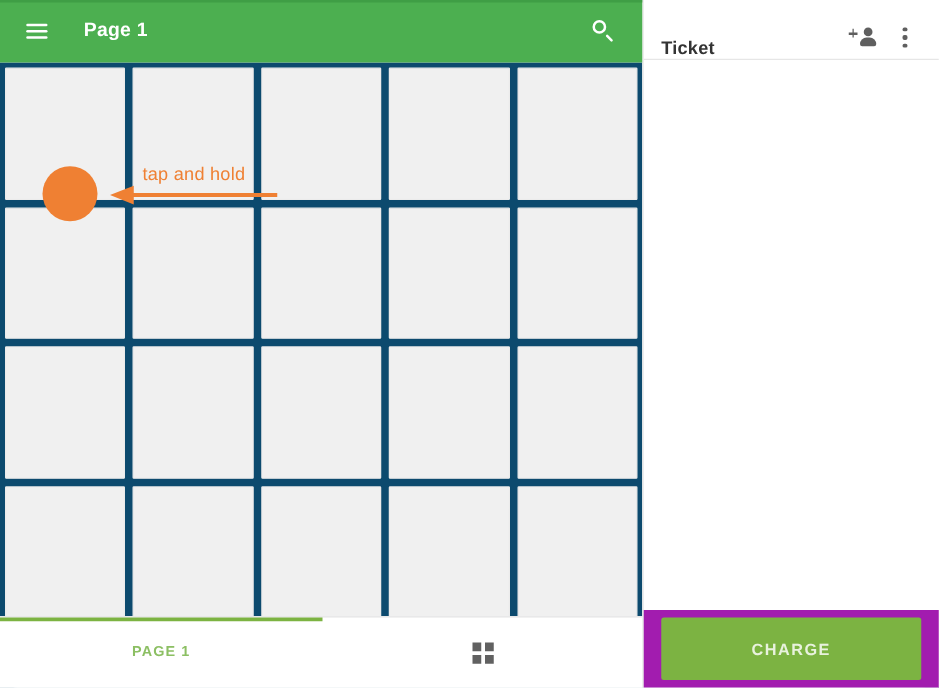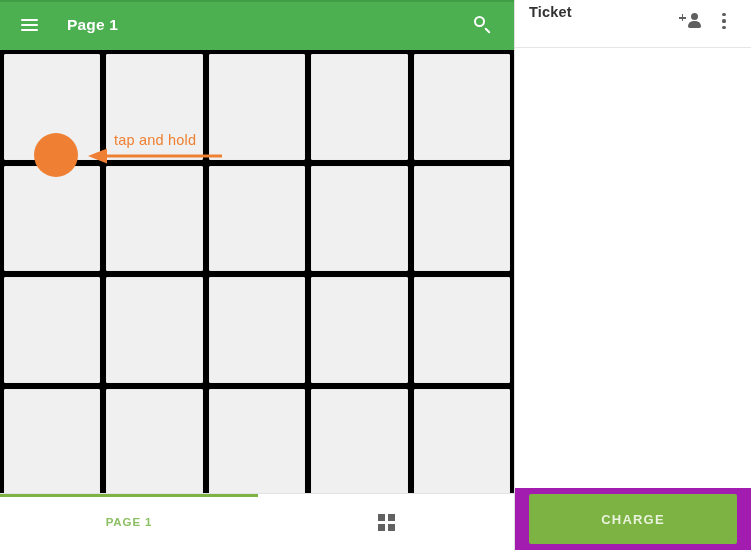--- a/index.html
+++ b/index.html
@@ -101,21 +101,21 @@
     background: #ffffff;
     transform: rotate(45deg);
     transform-origin: left center;
     border-radius: 1px;
   }
 
   
   .grid-area {
     flex: 1 1 auto;
     position: relative;
-    background: #000000;
+    background: #0c4a6e;
     padding: 4px 4px 0 4px;
     box-sizing: border-box;
     overflow: hidden;
   }
   .tile-grid {
     display: grid;
     grid-template-columns: repeat(5, 1fr);
     grid-template-rows: repeat(4, 1fr);
     gap: 6px;
     width: 100%;
@@ -226,21 +226,21 @@
     display: flex;
     flex-direction: column;
     border-left: 1px solid #e0e0e0;
     box-sizing: border-box;
     position: relative;
   }
   .ticket-header {
     flex: 0 0 48px;
     height: 48px;
     display: flex;
-    align-items: flex-start;
+    align-items: flex-end;
     padding: 4px 10px 0 14px;
     box-sizing: border-box;
     border-bottom: 1px solid #e6e6e6;
     background: #ffffff;
   }
   .ticket-title {
     flex: 1 1 auto;
     color: #333333;
     font-size: 14.5px;
     font-weight: bold;

